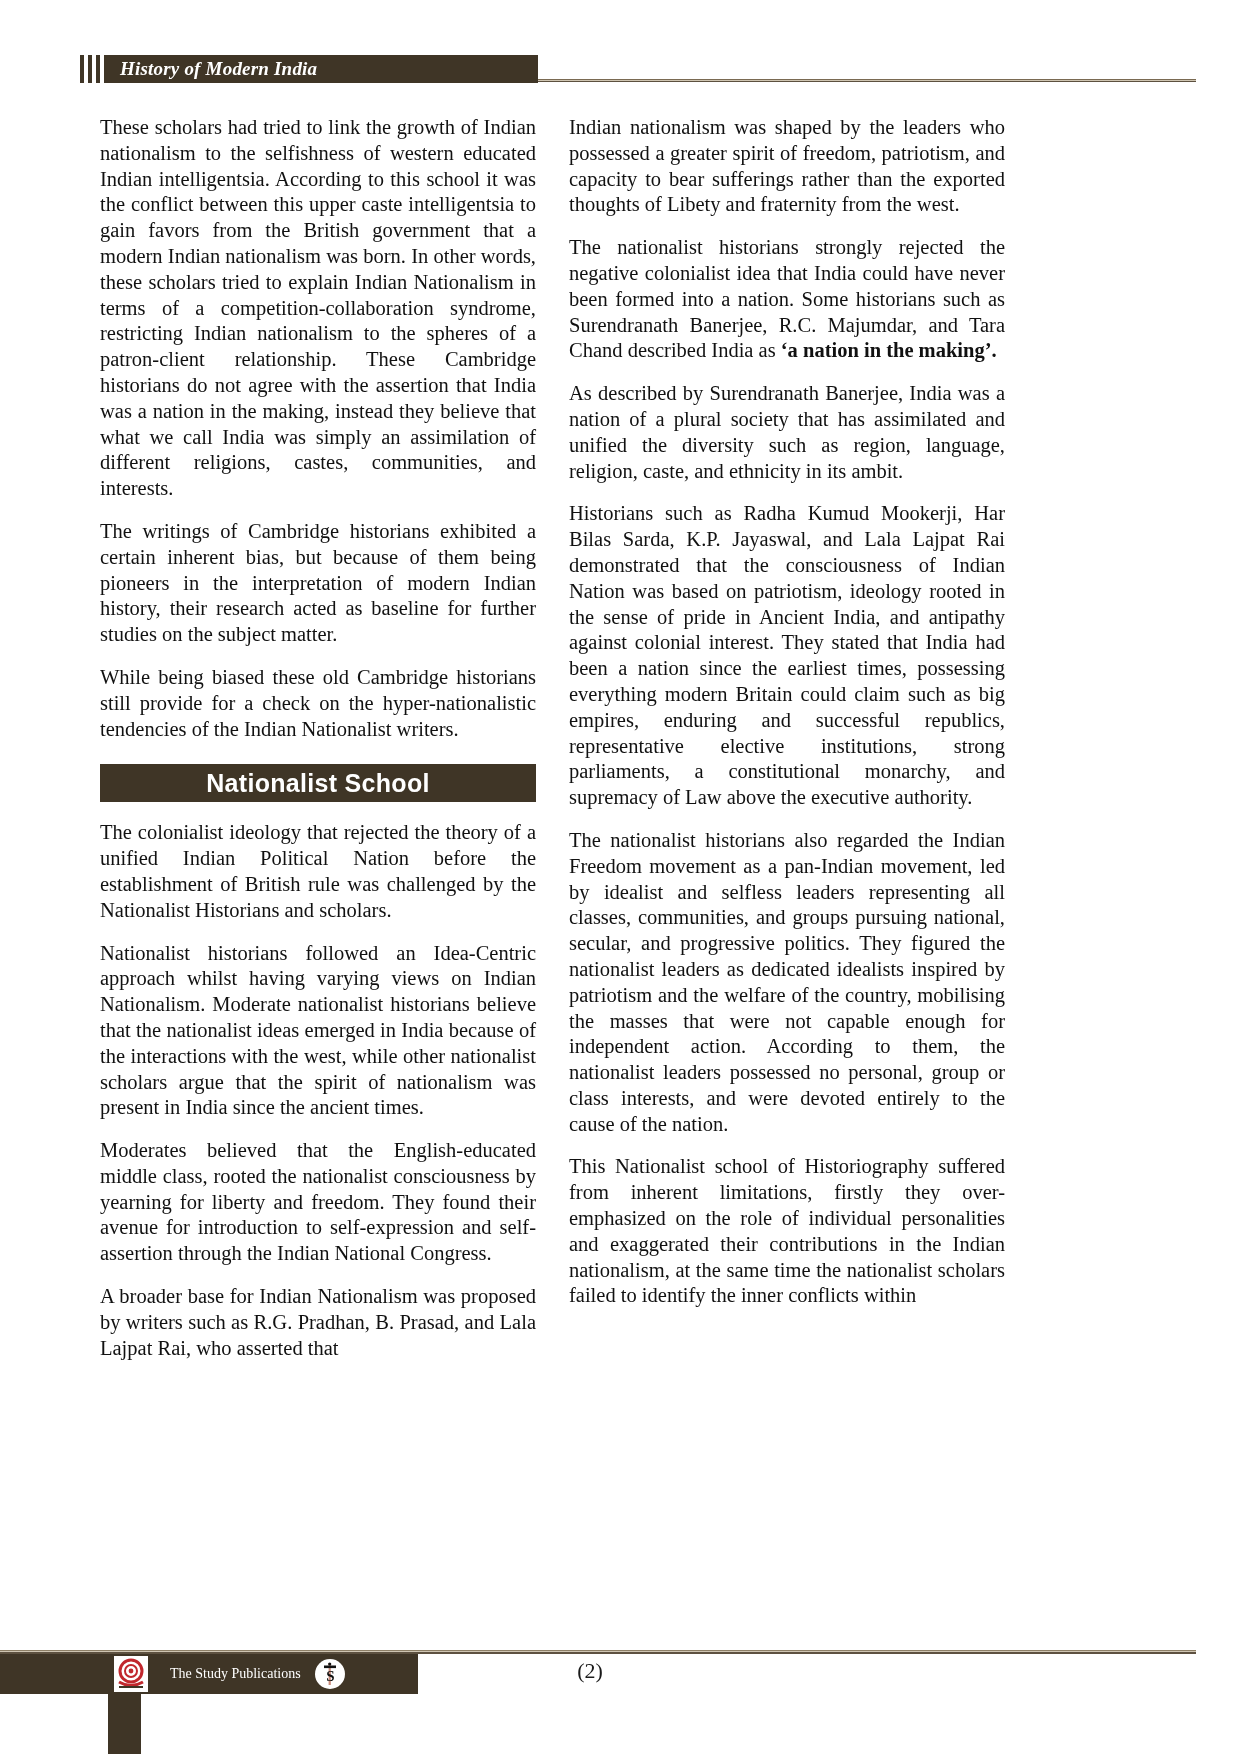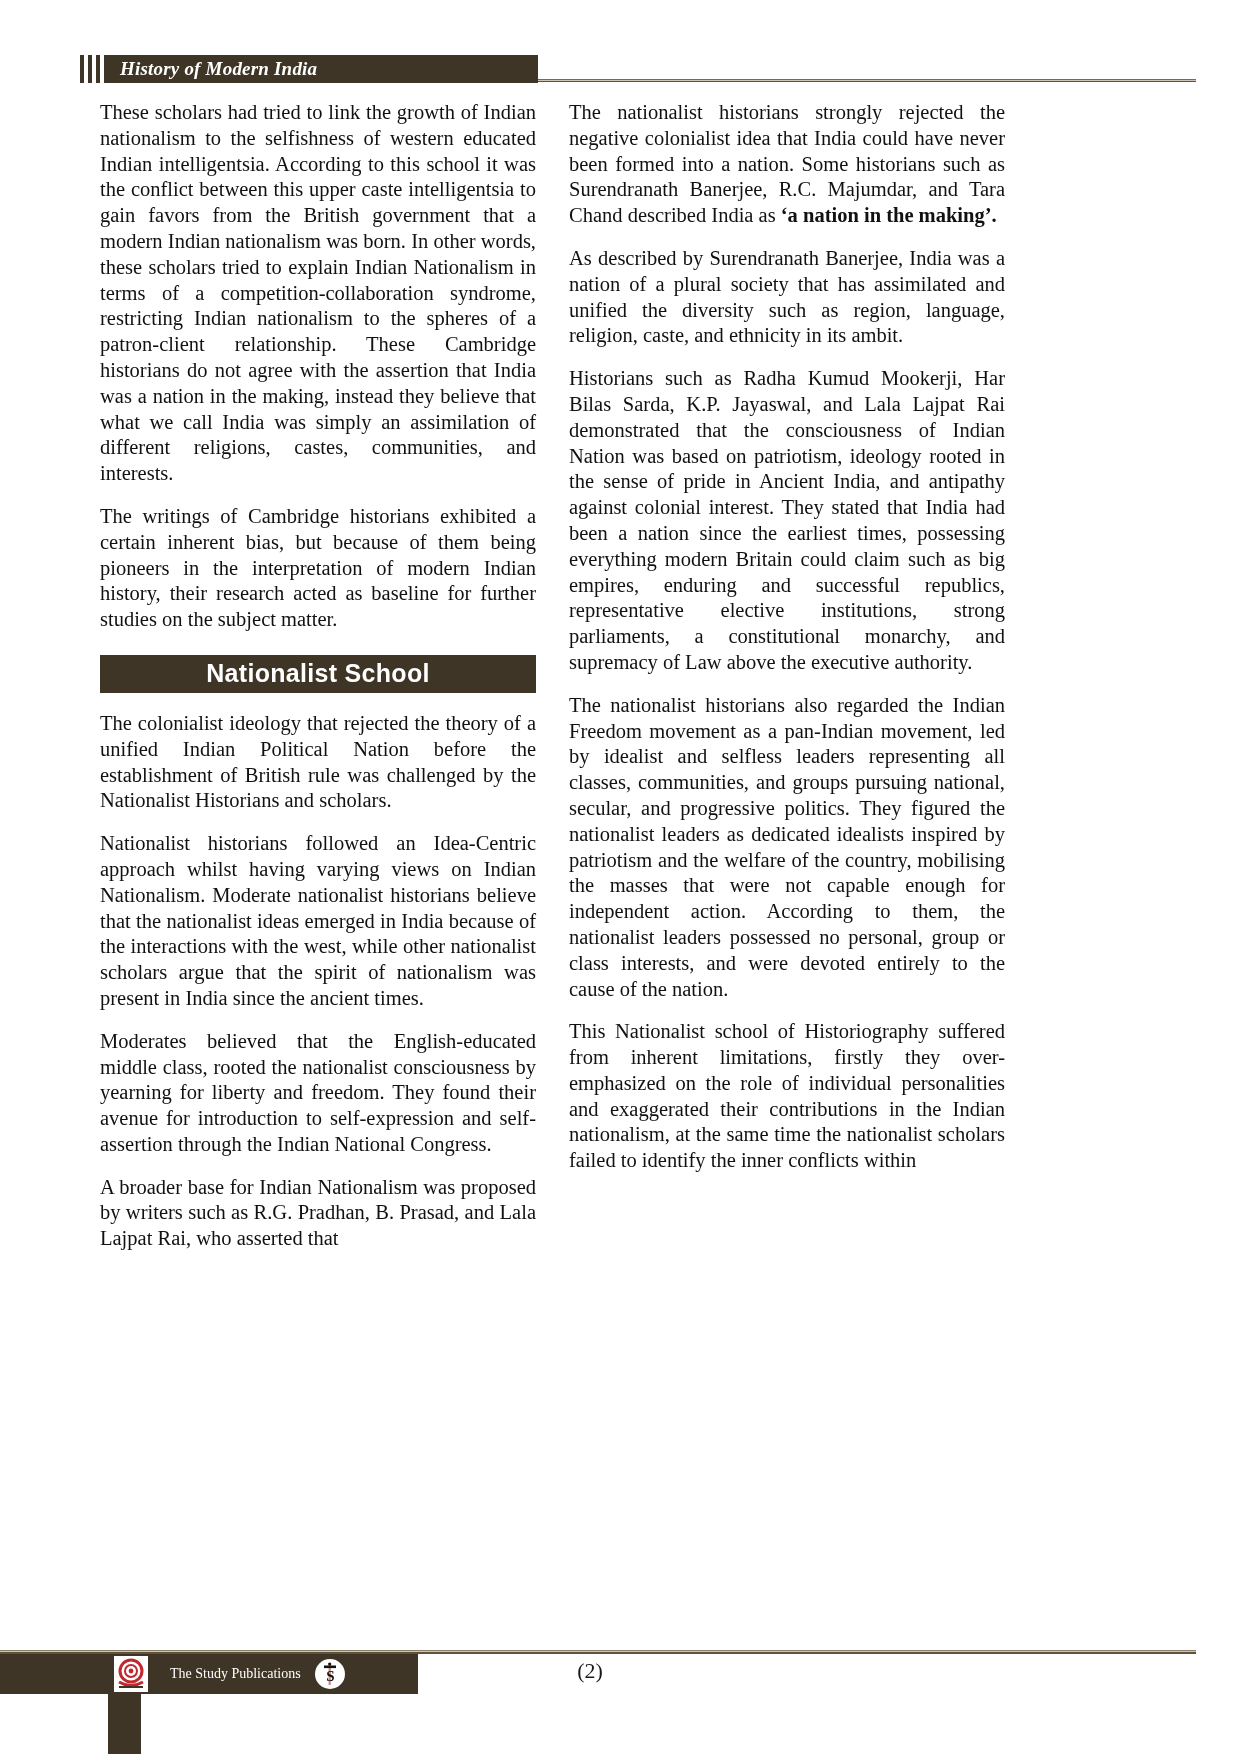--- a/index.html
+++ b/index.html
@@ -79,20 +79,21 @@
     position: absolute;
     left: 100px;
     top: 100px;
     width: 905px;
     height: 1340px;
     display: flex;
     gap: 33px;
   }
   .col {
     width: 436px;
+    margin-top: 15px;
   }
   p.para {
     margin: 0 0 17px 0;
     font-family: "Liberation Serif", serif;
     font-size: 20.5px;
     line-height: 25.8px;
     text-align: justify;
     color: #111111;
     hyphens: none;
   }
@@ -221,33 +222,35 @@
       <div class="header-title">History of Modern India</div>
     </div>
     <div class="header-rule"></div>
   </div>
 
   <div class="columns">
 
     <div class="col">
       <p class="para">These scholars had tried to link the growth of Indian nationalism to the selfishness of western educated Indian intelligentsia. According to this school it was the conflict between this upper caste intelligentsia to gain favors from the British government that a modern Indian nationalism was born. In other words, these scholars tried to explain Indian Nationalism in terms of a competition-collaboration syndrome, restricting Indian nationalism to the spheres of a patron-client relationship. These Cambridge historians do not agree with the assertion that India was a nation in the making, instead they believe that what we call India was simply an assimilation of different religions, castes, communities, and interests.</p>
       <p class="para">The writings of Cambridge historians exhibited a certain inherent bias, but because of them being pioneers in the interpretation of modern Indian history, their research acted as baseline for further studies on the subject matter.</p>
+      <p class="para">While being biased these old Cambridge historians still provide for a check on the hyper-nationalistic tendencies of the Indian Nationalist writers.</p>
 
       <div class="section-heading">
         <span class="section-heading-text">Nationalist School</span>
       </div>
       <div class="section-heading-underline"></div>
 
       <p class="para">The colonialist ideology that rejected the theory of a unified Indian Political Nation before the establishment of British rule was challenged by the Nationalist Historians and scholars.</p>
       <p class="para">Nationalist historians followed an Idea-Centric approach whilst having varying views on Indian Nationalism. Moderate nationalist historians believe that the nationalist ideas emerged in India because of the interactions with the west, while other nationalist scholars argue that the spirit of nationalism was present in India since the ancient times.</p>
       <p class="para">Moderates believed that the English-educated middle class, rooted the nationalist consciousness by yearning for liberty and freedom. They found their avenue for introduction to self-expression and self-assertion through the Indian National Congress.</p>
       <p class="para">A broader base for Indian Nationalism was proposed by writers such as R.G. Pradhan, B. Prasad, and Lala Lajpat Rai, who asserted that</p>
     </div>
 
     <div class="col">
+      <p class="para">Indian nationalism was shaped by the leaders who possessed a greater spirit of freedom, patriotism, and capacity to bear sufferings rather than the exported thoughts of Libety and fraternity from the west.</p>
 
       <p class="para"><span>The nationalist historians strongly rejected the negative colonialist idea that India could have never been formed into a nation. Some historians such as Surendranath Banerjee, R.C. Majumdar, and Tara Chand described India as </span><b>‘a nation in the making’.</b></p>
 
       <p class="para">As described by Surendranath Banerjee, India was a nation of a plural society that has assimilated and unified the diversity such as region, language, religion, caste, and ethnicity in its ambit.</p>
       <p class="para">Historians such as Radha Kumud Mookerji, Har Bilas Sarda, K.P. Jayaswal, and Lala Lajpat Rai demonstrated that the consciousness of Indian Nation was based on patriotism, ideology rooted in the sense of pride in Ancient India, and antipathy against colonial interest. They stated that India had been a nation since the earliest times, possessing everything modern Britain could claim such as big empires, enduring and successful republics, representative elective institutions, strong parliaments, a constitutional monarchy, and supremacy of Law above the executive authority.</p>
       <p class="para">The nationalist historians also regarded the Indian Freedom movement as a pan-Indian movement, led by idealist and selfless leaders representing all classes, communities, and groups pursuing national, secular, and progressive politics. They figured the nationalist leaders as dedicated idealists inspired by patriotism and the welfare of the country, mobilising the masses that were not capable enough for independent action. According to them, the nationalist leaders possessed no personal, group or class interests, and were devoted entirely to the cause of the nation.</p>
       <p class="para">This Nationalist school of Historiography suffered from inherent limitations, firstly they over-emphasized on the role of individual personalities and exaggerated their contributions in the Indian nationalism, at the same time the nationalist scholars failed to identify the inner conflicts within</p>
     </div>
   </div>
 

